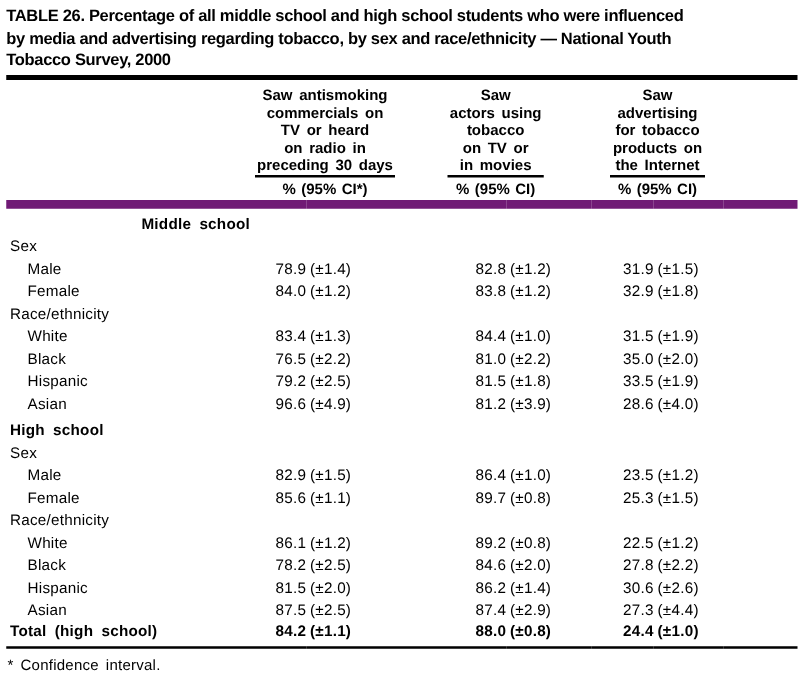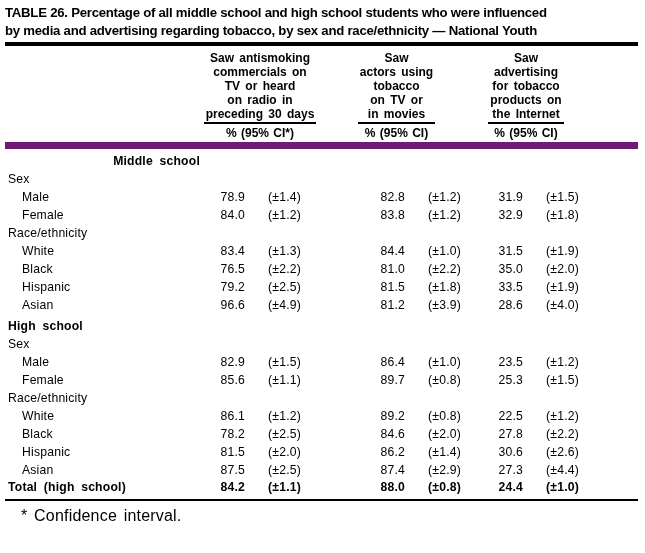--- a/index.html
+++ b/index.html
@@ -64,43 +64,43 @@
     height: 18px;
     padding: 0;
     vertical-align: bottom;
     word-spacing: 3px;
     letter-spacing: 0.2px;
     line-height: 15px;
   }
   td.label { padding-left: 3px; text-align: left; }
   tr.indent td.label { padding-left: 17px; }
   td.pct { text-align: right; }
-  td.ci  { text-align: left; padding-left: 23px; margin-top: 30px; }
+  td.ci  { text-align: left; padding-left: 3px; margin-top: 30px; }
   tr.section td, tr.total td { font-weight: bold; }
   tr.first td { padding-top: 5px; height: 23px; text-align: right; }
   tr.gap-top td { padding-top: 3px; height: 21px; }
   tr.bottom-rule td { border-bottom: 2.5px solid #000; padding-bottom: 4px; height: 22px; }
 
   .footnote {
-    font-size: 16px;
+    font-size: 12px;
     padding-top: 6px;
     padding-left: 1px;
     word-spacing: 2px;
     letter-spacing: 0.2px;
-    margin-left: 15px;
   }
 </style>
 </head>
 <body>
 
 <div class="page">
 
   <div class="table-title">
     <div>TABLE 26. Percentage of all middle school and high school students who were influenced</div>
     <div>by media and advertising regarding tobacco, by sex and race/ethnicity — National Youth</div>
+    <div>Tobacco Survey, 2000</div>
   </div>
 
   <table>
     <colgroup>
       <col class="c-label">
         <col class="c-v1">
         <col class="c-ci1">
         <col class="c-v2">
         <col class="c-ci2">
         <col class="c-v3">

